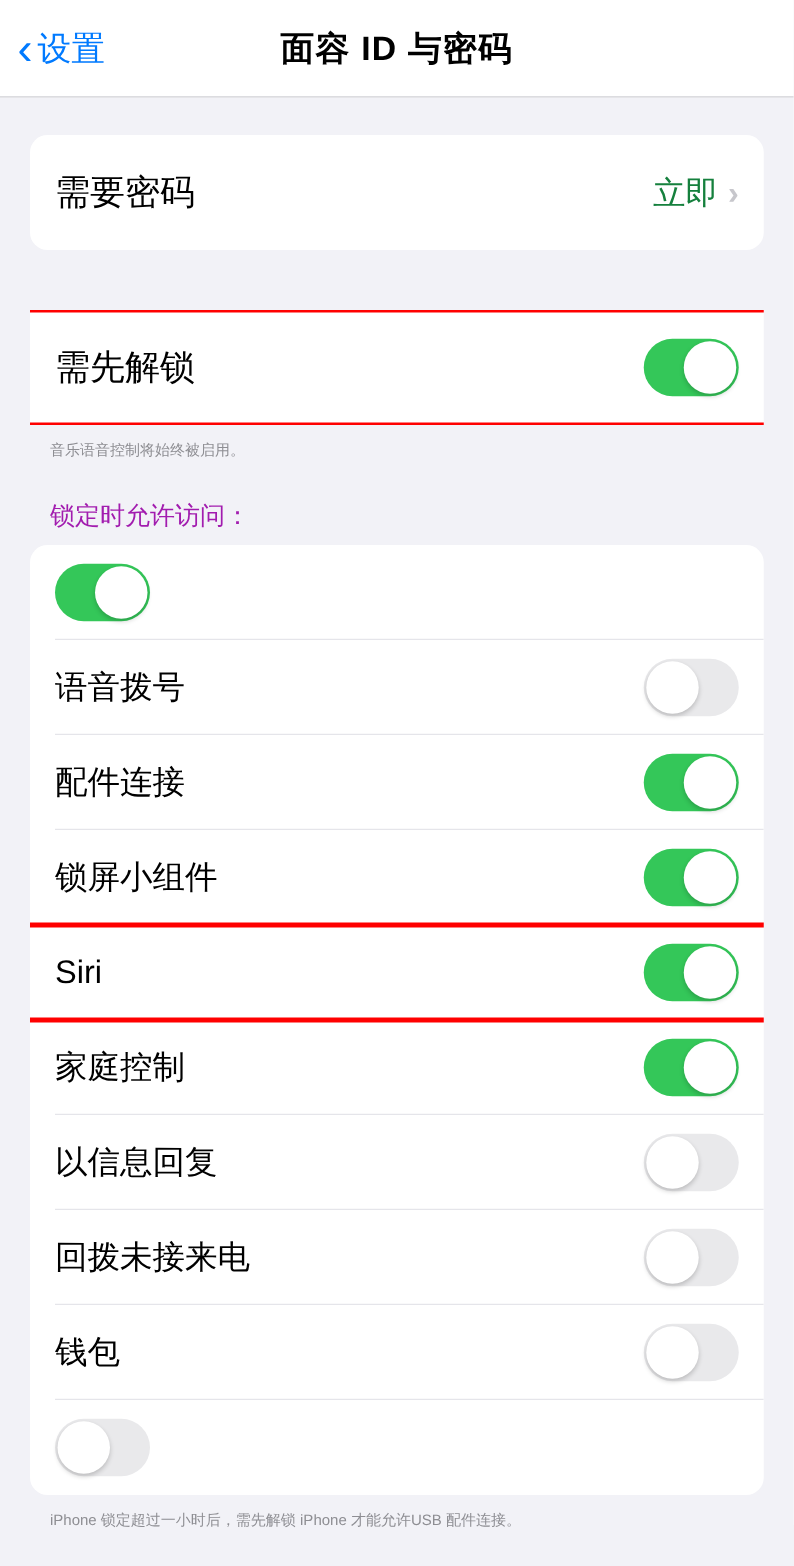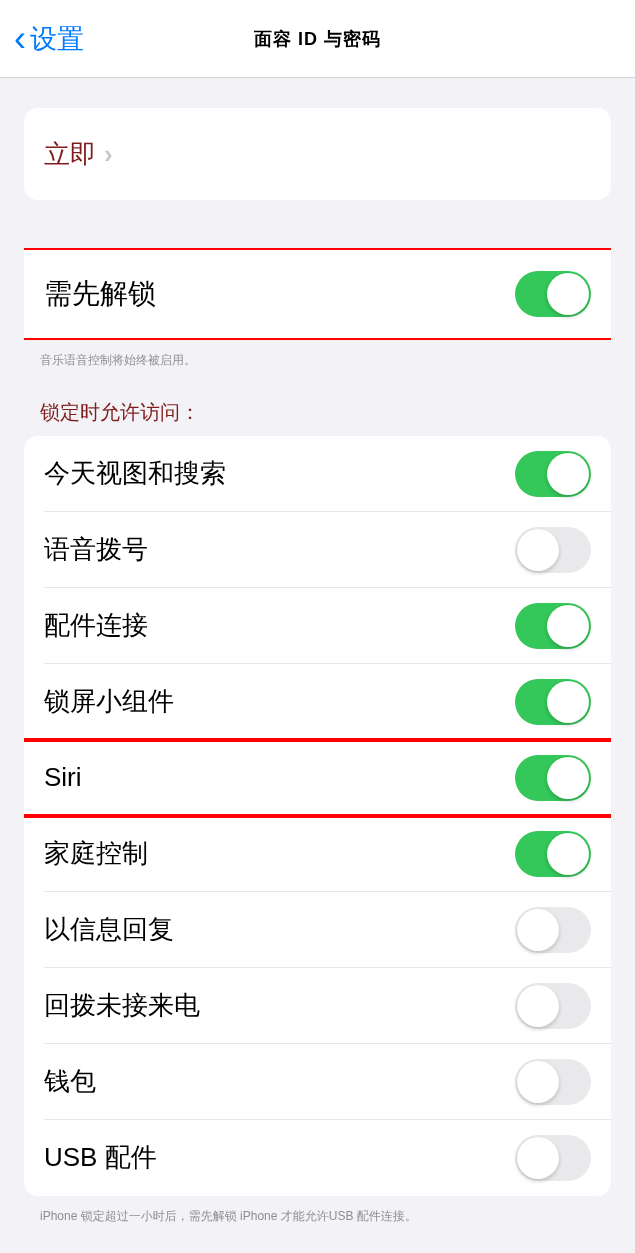--- a/index.html
+++ b/index.html
@@ -33,21 +33,21 @@
     .back-chevron {
       font-size: 36px;
       font-weight: 500;
       margin-right: 4px;
       line-height: 1;
     }
     .header-title {
       position: absolute;
       left: 50%;
       transform: translateX(-50%);
-      font-size: 18px;
+      font-size: 27px;
       font-weight: 600;
       color: #000000;
       letter-spacing: 1px;
     }
     .content {
       padding: 0;
     }
     .section-spacer {
       height: 30px;
     }
@@ -78,21 +78,21 @@
       font-size: 26px;
       color: #000000;
     }
     .cell-value-wrapper {
       display: flex;
       align-items: center;
       gap: 8px;
     }
     .cell-value {
       font-size: 26px;
-      color: #7f1d1d;
+      color: #15803d;
     }
     .chevron-right {
       color: #c7c7cc;
       font-size: 26px;
       font-weight: 600;
     }
     .toggle {
       position: relative;
       width: 76px;
       height: 46px;
@@ -123,21 +123,21 @@
     }
     .footer-text {
       margin: 12px 40px 0 40px;
       font-size: 12px;
       color: #8e8e93;
       line-height: 1.4;
     }
     .section-header {
       margin: 30px 40px 10px 40px;
       font-size: 20px;
-      color: #7f1d1d;
+      color: #a21caf;
     }
     .group2-wrapper {
       margin: 0 24px;
     }
     .group2-wrapper .cell-group {
       margin: 0;
     }
     .red-highlight {
       position: relative;
     }
@@ -172,20 +172,21 @@
   </div>
   <div class="header-title">面容 ID 与密码</div>
 </div>
 
 <div class="content">
 
   <div class="section-spacer"></div>
 
   <div class="cell-group">
     <div class="cell large-cell">
+      <span class="cell-label large-label">需要密码</span>
       <div class="cell-value-wrapper">
         <span class="cell-value">立即</span>
         <span class="chevron-right">›</span>
       </div>
     </div>
   </div>
 
   <div style="height: 48px;"></div>
 
   <div class="group2-wrapper">
@@ -199,21 +200,20 @@
     </div>
   </div>
 
   <div class="footer-text">音乐语音控制将始终被启用。</div>
 
   <div class="section-header">锁定时允许访问：</div>
 
   <div class="group2-wrapper">
     <div class="cell-group" id="lockscreen-list">
     <div class="cell list-cell">
-          <span class="cell-label">今天视图和搜索</span>
           <div class="toggle on">
             <div class="toggle-knob"></div>
           </div>
         </div>
         <div class="cell list-cell">
           <span class="cell-label">语音拨号</span>
           <div class="toggle off">
             <div class="toggle-knob"></div>
           </div>
         </div>
@@ -253,21 +253,20 @@
             <div class="toggle-knob"></div>
           </div>
         </div>
         <div class="cell list-cell">
           <span class="cell-label">钱包</span>
           <div class="toggle off">
             <div class="toggle-knob"></div>
           </div>
         </div>
         <div class="cell list-cell">
-          <span class="cell-label">USB 配件</span>
           <div class="toggle off">
             <div class="toggle-knob"></div>
           </div>
         </div>
       </div>
   </div>
 
   <div class="footer-text">iPhone 锁定超过一小时后，需先解锁 iPhone 才能允许USB 配件连接。</div>
 
 </div>

